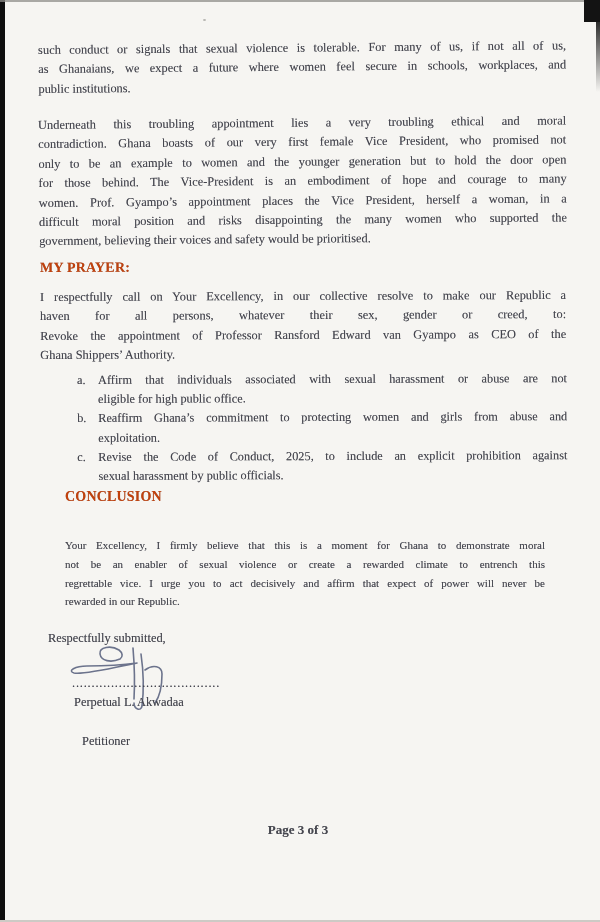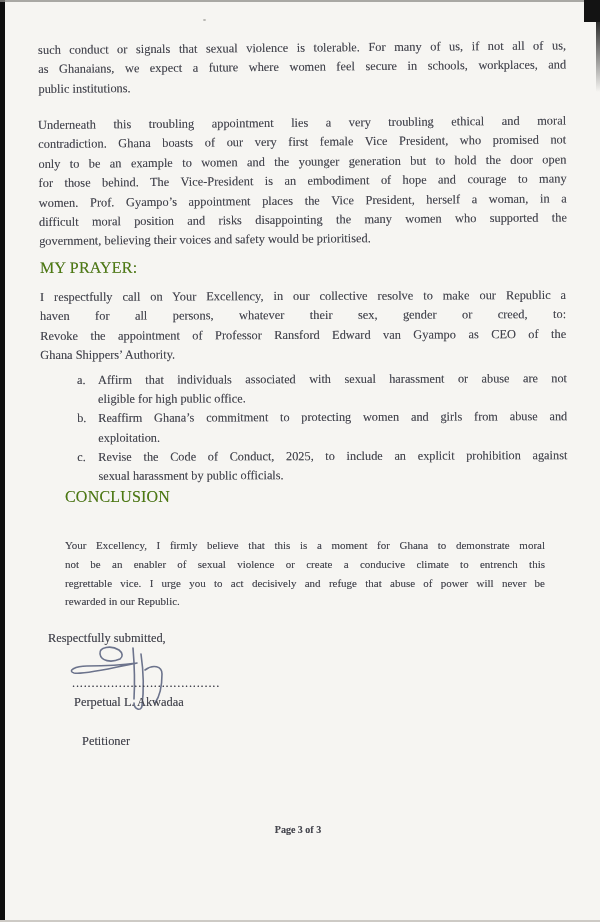--- a/index.html
+++ b/index.html
@@ -21,21 +21,21 @@
   .speck{position:absolute;left:203px;top:19px;width:3px;height:2px;background:#b7b5b1;border-radius:50%;}
 
   .sec{position:absolute;font-size:12.4px;line-height:19.4px;
        text-shadow:0 0 .5px rgba(62,63,74,.45);}
   .tilt-a{transform:rotate(-0.5deg);transform-origin:left top;}
   .tilt-b{transform:rotate(-0.22deg);transform-origin:left top;}
 
   .tline{text-align:justify;text-align-last:justify;white-space:nowrap;}
   .tline.lastline{text-align-last:left;}
 
-  .heading{font-weight:normal;color:#4d7c0f;font-size:16px;letter-spacing:.2px;}
+  .heading{font-weight:bold;color:#c2410c;font-size:14px;letter-spacing:.2px;}
 
   .p1{left:38px;width:528px;top:41px;}
   .p2{left:38px;width:528px;top:116px;}
   .h-prayer{left:40px;top:258px;}
   .p3{left:40px;width:526px;top:288px;}
 
   .list{left:77px;width:490px;top:371px;line-height:19.2px;font-size:12.3px;}
   .req-row{display:flex;}
   .req-marker{flex:0 0 21px;width:21px;}
   .req-lines{flex:1;min-width:0;}
@@ -45,21 +45,21 @@
 
   .salutation{left:48px;top:629px;white-space:nowrap;}
   .sig-svg{position:absolute;left:65px;top:642px;width:112px;height:78px;}
   .sig-dots{position:absolute;left:72px;top:676px;width:152px;overflow:hidden;
     white-space:nowrap;font-size:12.4px;letter-spacing:.8px;color:#3e3f49;
     text-shadow:0 0 .5px rgba(62,63,74,.45);}
   .sig-name{left:74px;top:693px;white-space:nowrap;}
   .sig-title{left:74px;top:732px;white-space:nowrap;margin-left:8px;}
 
   .footer{left:0;width:596px;top:823px;text-align:center;
-    font-size:10px;font-weight:600;color:#474850;line-height:14px;}
+    font-size:13px;font-weight:600;color:#474850;line-height:14px;}
 </style>
 </head>
 <body>
 
 <div class="page">
 
   <div class="edge-left"></div>
   <div class="edge-top"></div>
   <div class="corner-tr"></div>
   <div class="edge-right-fade"></div>
@@ -112,22 +112,22 @@
           <div class="tline">Revise the Code of Conduct, 2025, to include an explicit prohibition against</div>
           <div class="tline lastline">sexual harassment by public officials.</div>
         </div>
       </div>
     </div>
 
   <div class="sec h-conclusion heading">CONCLUSION</div>
 
   <div class="sec p4">
       <div class="tline">Your Excellency, I firmly believe that this is a moment for Ghana to demonstrate moral</div>
-      <div class="tline">not be an enabler of sexual violence or create a conducive climate to entrench this</div>
-      <div class="tline">regrettable vice. I urge you to act decisively and refuge that abuse of power will never be</div>
+      <div class="tline">not be an enabler of sexual violence or create a rewarded climate to entrench this</div>
+      <div class="tline">regrettable vice. I urge you to act decisively and affirm that expect of power will never be</div>
       <div class="tline lastline">rewarded in our Republic.</div>
     </div>
 
   <div class="sec salutation">Respectfully submitted,</div>
 
   <svg class="sig-svg" viewBox="0 0 112 78" fill="none" stroke="#5e6682" stroke-width="1.6" stroke-linecap="round" opacity="0.9">
     <path d="M72,21 C52,25 18,33 9,31 C2,29 10,24 22,24 C42,24 58,23 72,21"></path>
     <path d="M54,8 C46,3 34,5 35,12 C36,19 46,21 55,17 C58,15 58,11 54,8"></path>
     <path d="M68,6 C69,18 70,40 69,57"></path>
     <path d="M76,12 C78,26 79,48 77,64 C76,70 69,67 69,61"></path>

